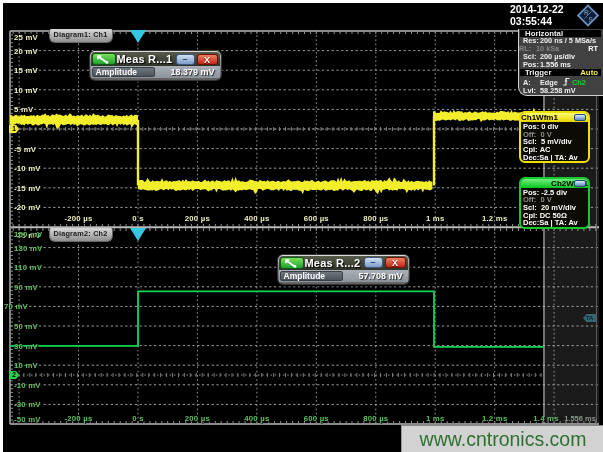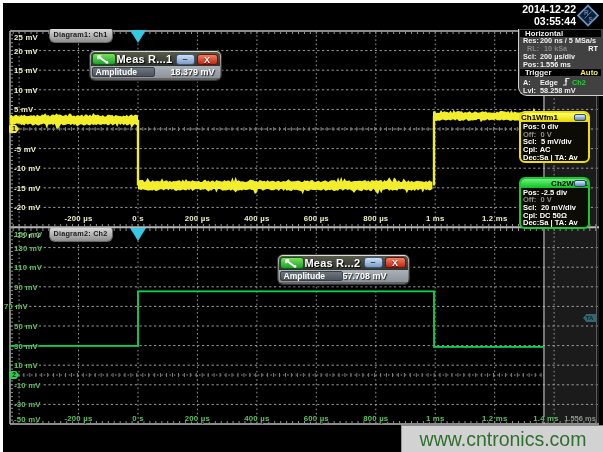--- a/index.html
+++ b/index.html
@@ -108,37 +108,37 @@
           <path d="M1,1 l2.6,0 M1,1 l0,2.6" stroke="#fff" stroke-width="1.6" stroke-linecap="round"></path>
           <circle cx="10" cy="7.4" r="1.4" fill="#fff"></circle>
         </svg>
       </div>
   <div style="flex:1;color:#fff;font:bold 11px 'Liberation Sans',sans-serif;text-shadow:1px 1px 1px #000;padding-left:1px;letter-spacing:.2px">Meas R...2</div>
   <div style="width:19px;height:11px;border-radius:3px;background:linear-gradient(#cfe0f2,#7d9cc4);border:1px solid #3c5a80;box-sizing:border-box;color:#20456e;font:bold 9px/8px 'Liberation Sans',sans-serif;text-align:center">–</div>
   <div style="width:21px;height:11px;border-radius:3px;background:linear-gradient(#f08060,#c02818);border:1px solid #701008;box-sizing:border-box;color:#fff;font:bold 9px/10px 'Liberation Sans',sans-serif;text-align:center;margin:0 2px 0 2px;text-shadow:0 1px 1px #400">X</div>
  </div>
  <div style="position:absolute;left:1px;top:15px;right:1px;height:12px;background:linear-gradient(#aab0b8,#8d939b);display:flex;align-items:center">
   <div style="width:63px;height:10px;margin-left:1px;border-radius:2px;background:linear-gradient(#70767e,#4d535b);border:1px solid #393f47;box-sizing:border-box;color:#fff;font:bold 8.5px/8px 'Liberation Sans',sans-serif;padding-left:3px">Amplitude</div>
-  <div style="flex:1;text-align:left;padding-right:5px;color:#fff;font:bold 9px 'Liberation Sans',sans-serif;text-shadow:1px 1px 1px #222">57.708 mV</div>
+  <div style="flex:1;text-align:right;padding-right:5px;color:#fff;font:bold 9px 'Liberation Sans',sans-serif;text-shadow:1px 1px 1px #222">57.708 mV</div>
  </div>
 </div>
-<div style="position:absolute;left:510px;top:4px;width:66px;text-align:right;color:#fff;
+<div style="position:absolute;left:510px;top:4px;width:66px;color:#fff;
 font:bold 10.5px/11.5px 'Liberation Sans',sans-serif;white-space:nowrap">2014-12-22<br>03:55:44</div>
 <svg width="24" height="25" viewBox="0 0 24 25" style="position:absolute;left:576px;top:3px">
 <rect x="5" y="5.5" width="14" height="14" fill="#0c1e38" stroke="#6a93c4" stroke-width="1.8" transform="rotate(45 12 12.5)"></rect>
 <text x="8" y="12" fill="#617e9e" font-family="'Liberation Sans',sans-serif" font-weight="bold" font-size="6.5">R</text>
 <text x="12.5" y="18.5" fill="#617e9e" font-family="'Liberation Sans',sans-serif" font-weight="bold" font-size="6.5">S</text>
 <path d="M8.5,15.5 L15.5,8.5" stroke="#617e9e" stroke-width="1"></path>
 </svg>
 <div style="position:absolute;left:518px;top:29px;width:85px;height:67px;background:#414141;
 border-left:1.5px solid #d0d0d0;border-bottom:1.5px solid #d0d0d0;border-radius:0 0 0 9px;box-sizing:border-box;
 font:bold 7.3px/7.9px 'Liberation Sans',sans-serif;color:#f0f0f0;overflow:hidden">
  <div style="background:#000;height:7px;margin:0.5px 2px 0.5px 1px;padding-left:5px;font-size:7.8px;line-height:7px">Horizontal</div>
  <div style="padding-left:4px"><span style="display:inline-block;width:17px">Res:</span>200 ns / 5 MSa/s</div>
- <div style="padding-left:8px;color:#858585"><span style="display:inline-block;width:17px">RL:</span>10 kSa<span style="float:right;color:#fff;margin-right:5px">RT</span></div>
+ <div style="padding-left:0;color:#858585"><span style="display:inline-block;width:17px">RL:</span>10 kSa<span style="float:right;color:#fff;margin-right:5px">RT</span></div>
  <div style="padding-left:4px"><span style="display:inline-block;width:17px">Scl:</span>200 µs/div</div>
  <div style="padding-left:4px"><span style="display:inline-block;width:17px">Pos:</span>1.556 ms</div>
  <div style="background:#000;height:7px;margin:0.5px 2px 0.5px 1px;padding-left:5px;font-size:7.8px;line-height:7px">Trigger<span style="float:right;color:#f5ef55;margin-right:3px">Auto</span></div>
  <div style="padding-left:4px"><span style="display:inline-block;width:17px">A:</span>Edge &nbsp;<svg width="8" height="9" viewBox="0 0 8 9" style="vertical-align:-1px">
         <path d="M1,8 H4 V1.5 H7.5" stroke="#e8e8e8" stroke-width="1.2" fill="none"></path>
         <path d="M2.5,4.5 L4,2 L5.5,4.5" fill="#e8e8e8"></path>
       </svg> <span style="color:#1ed334">Ch2</span></div>
  <div style="padding-left:4px"><span style="display:inline-block;width:17px">Lvl:</span>58.258 mV</div>
 </div>
 <div style="position:absolute;left:519px;top:111px;width:71px;height:52px;border:2px solid #f0e000;border-radius:6px;background:#0c0b04;overflow:hidden;box-sizing:border-box">

